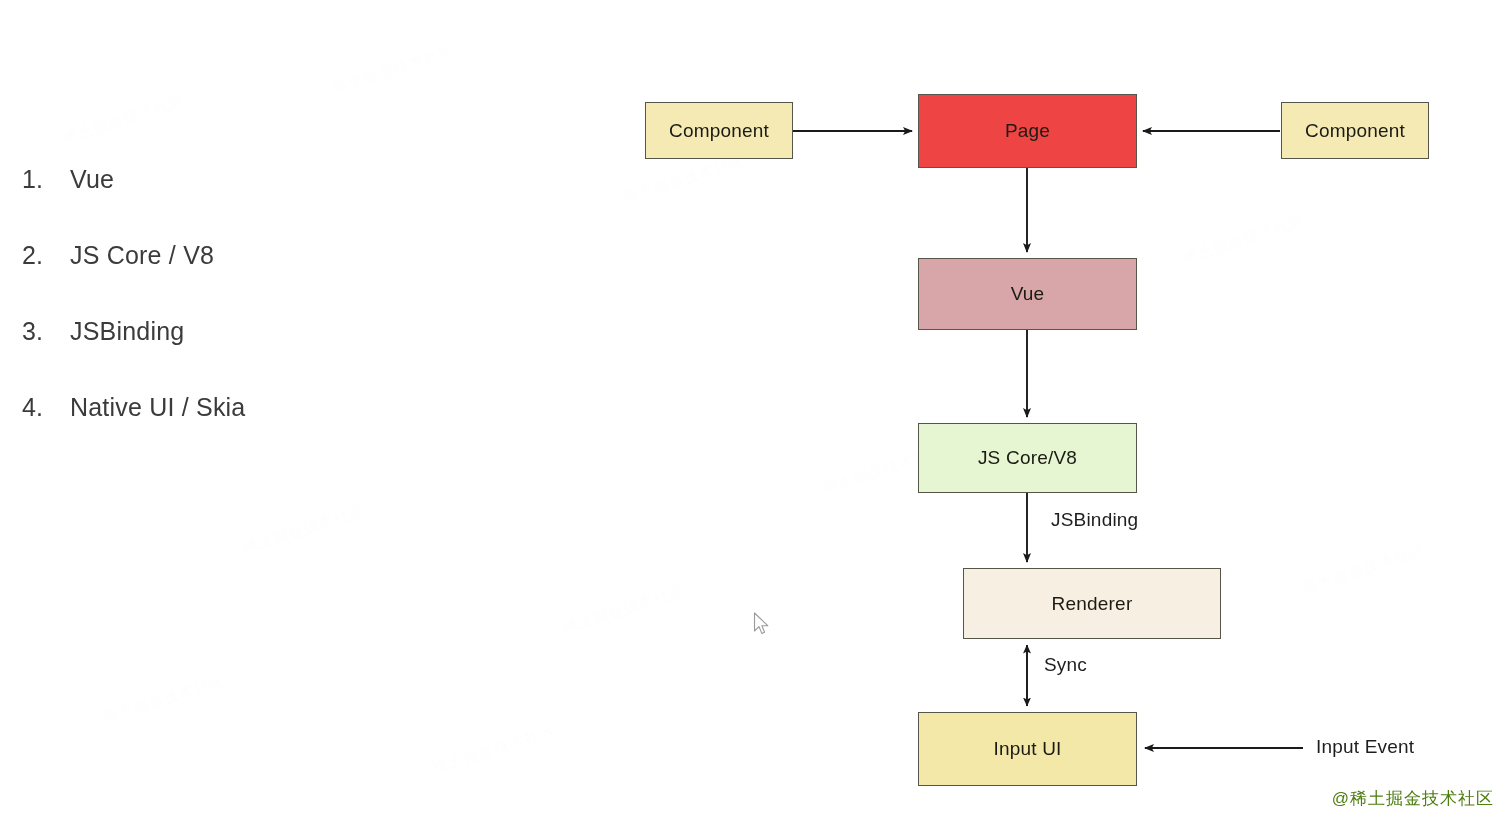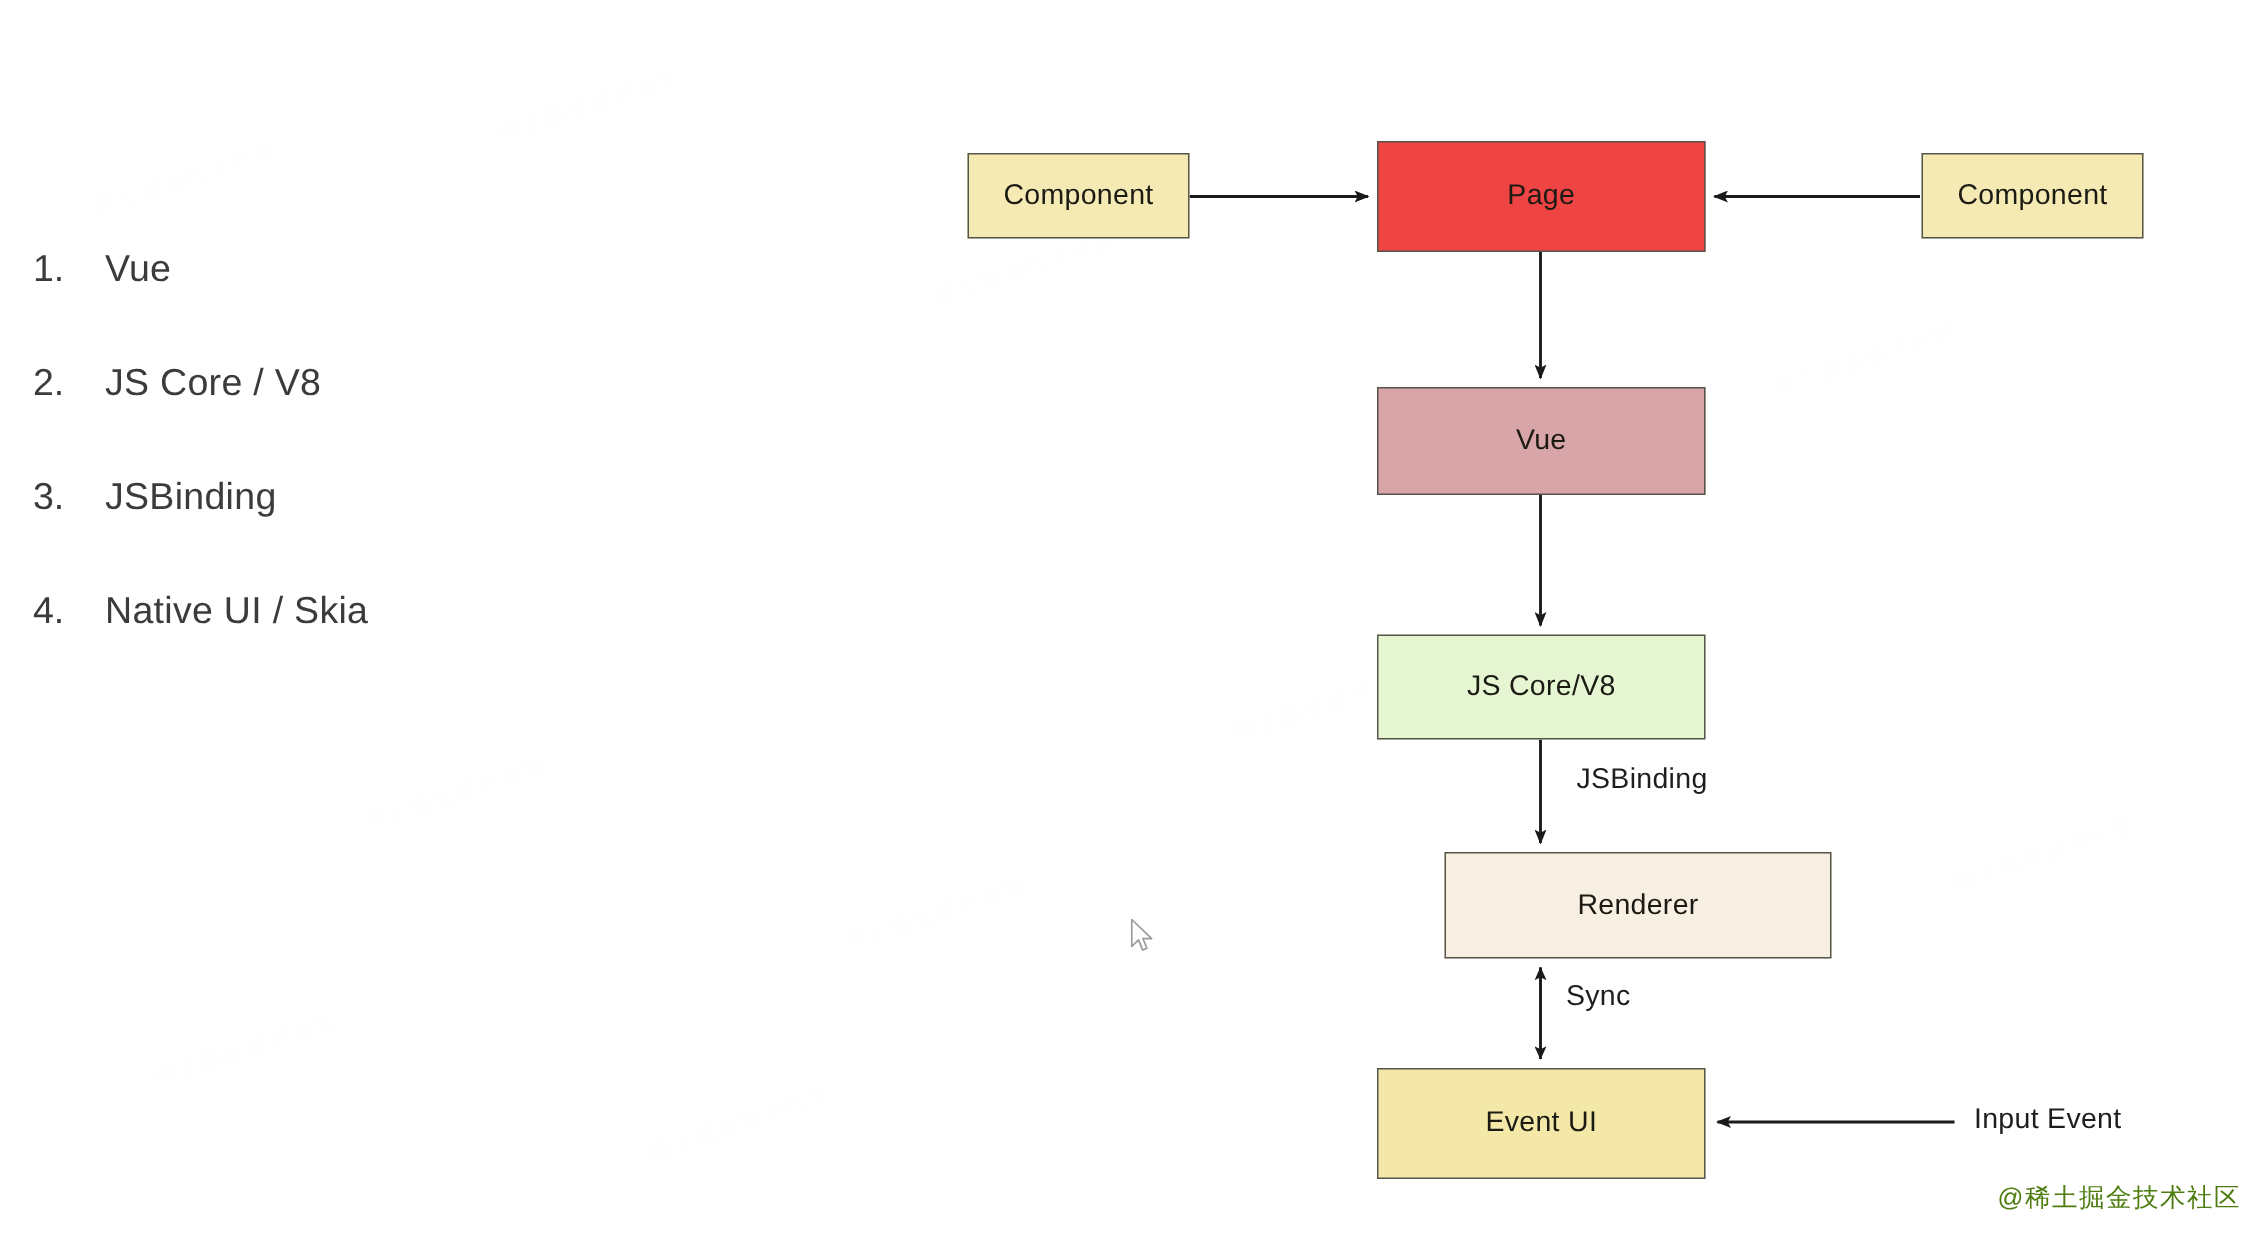--- a/index.html
+++ b/index.html
@@ -225,21 +225,21 @@
     <div class="node vue">
         <span>Vue</span>
       </div>
     <div class="node jscore">
         <span>JS Core/V8</span>
       </div>
     <div class="node renderer">
         <span>Renderer</span>
       </div>
     <div class="node nativeui">
-        <span>Event UI</span>
+        <span>Input UI</span>
       </div>
 
     <div class="edge-label jsbinding">JSBinding</div>
     <div class="edge-label sync">Sync</div>
     <div class="edge-label inputevent">Input Event</div>
   </div>
 
   <svg id="mouse-cursor" viewBox="0 0 18 24">
     <path d="M1.5,1 L1.5,19 L6,14.6 L8.8,21.4 L11.6,20.2 L8.9,13.7 L14.8,13.7 Z" fill="#fdfdfd" stroke="#9a9a9a" stroke-width="1.1" stroke-linejoin="round"></path>
   </svg>

